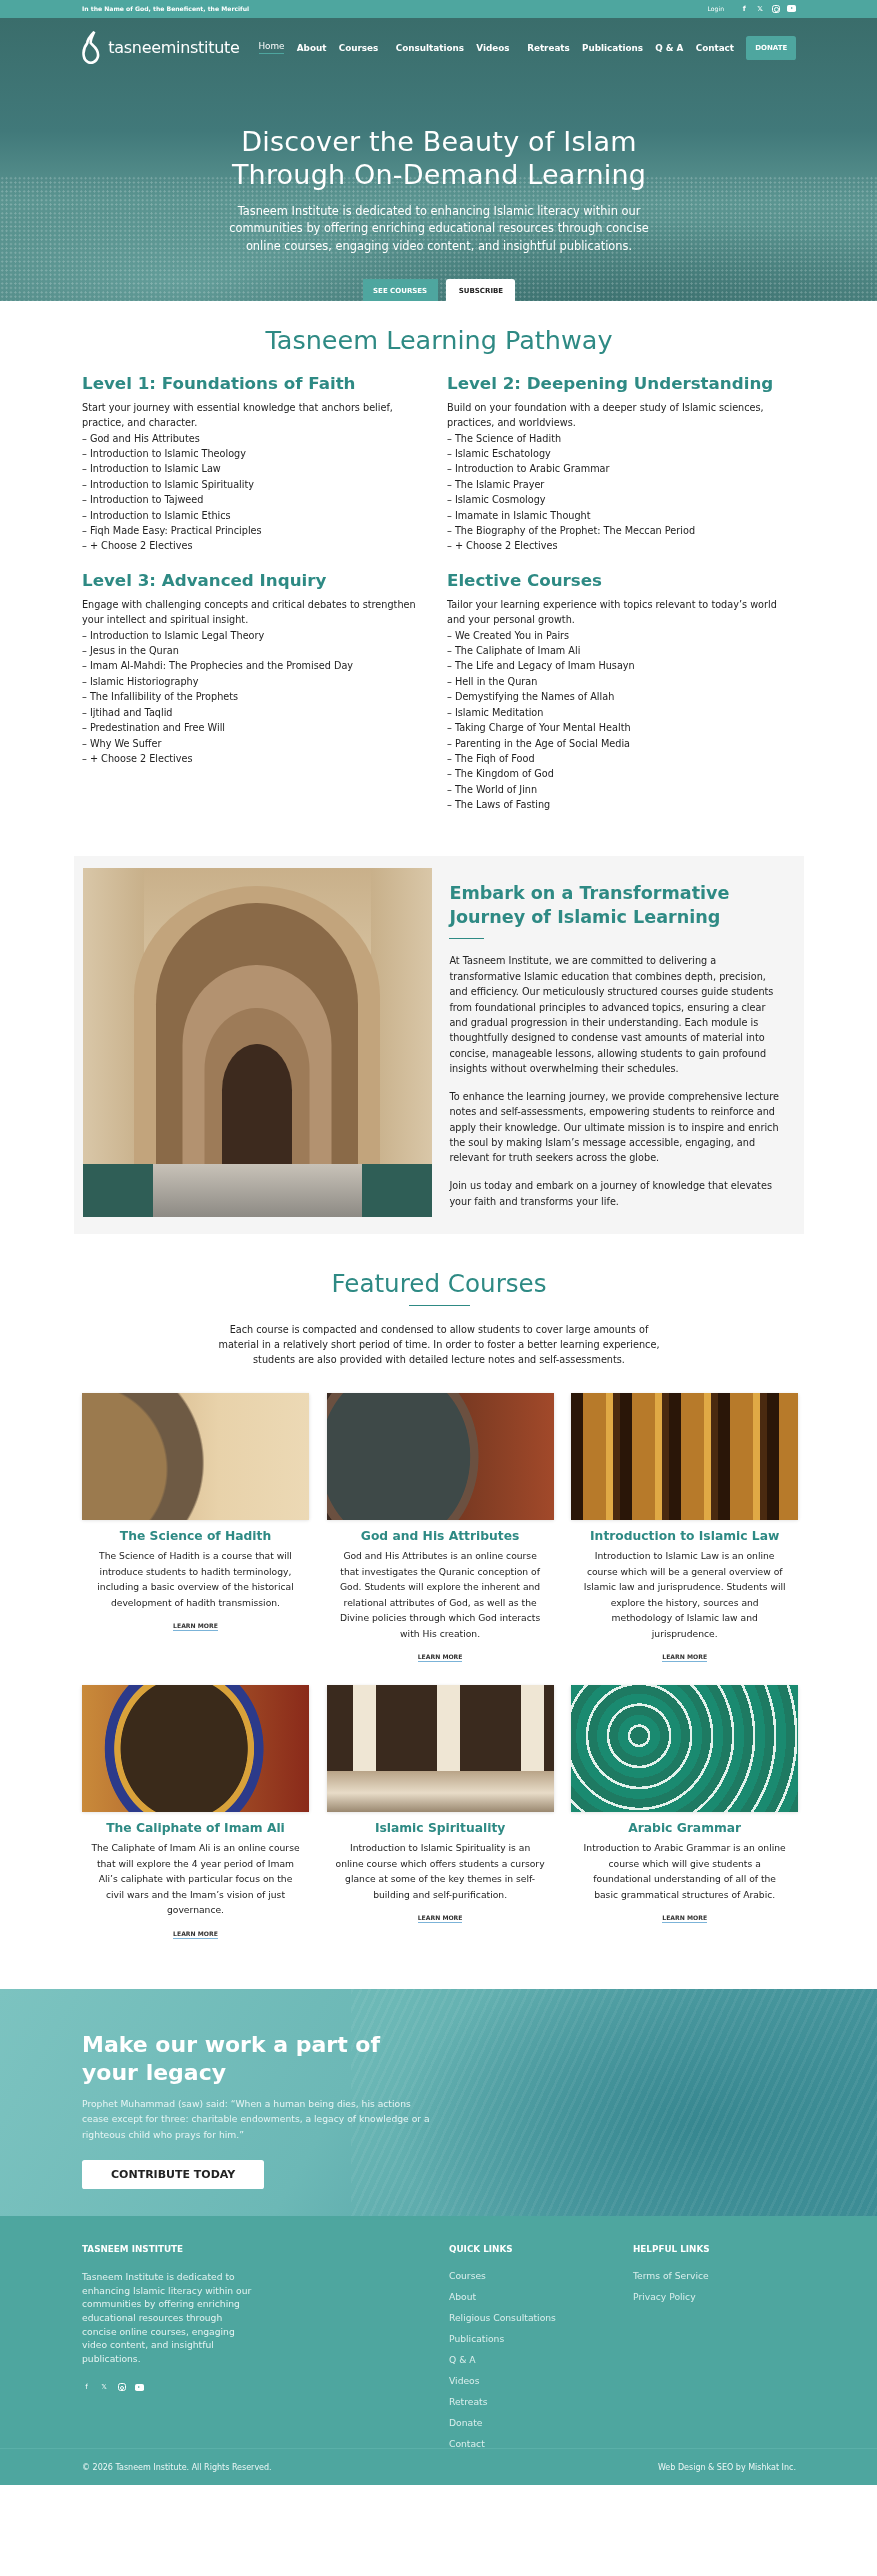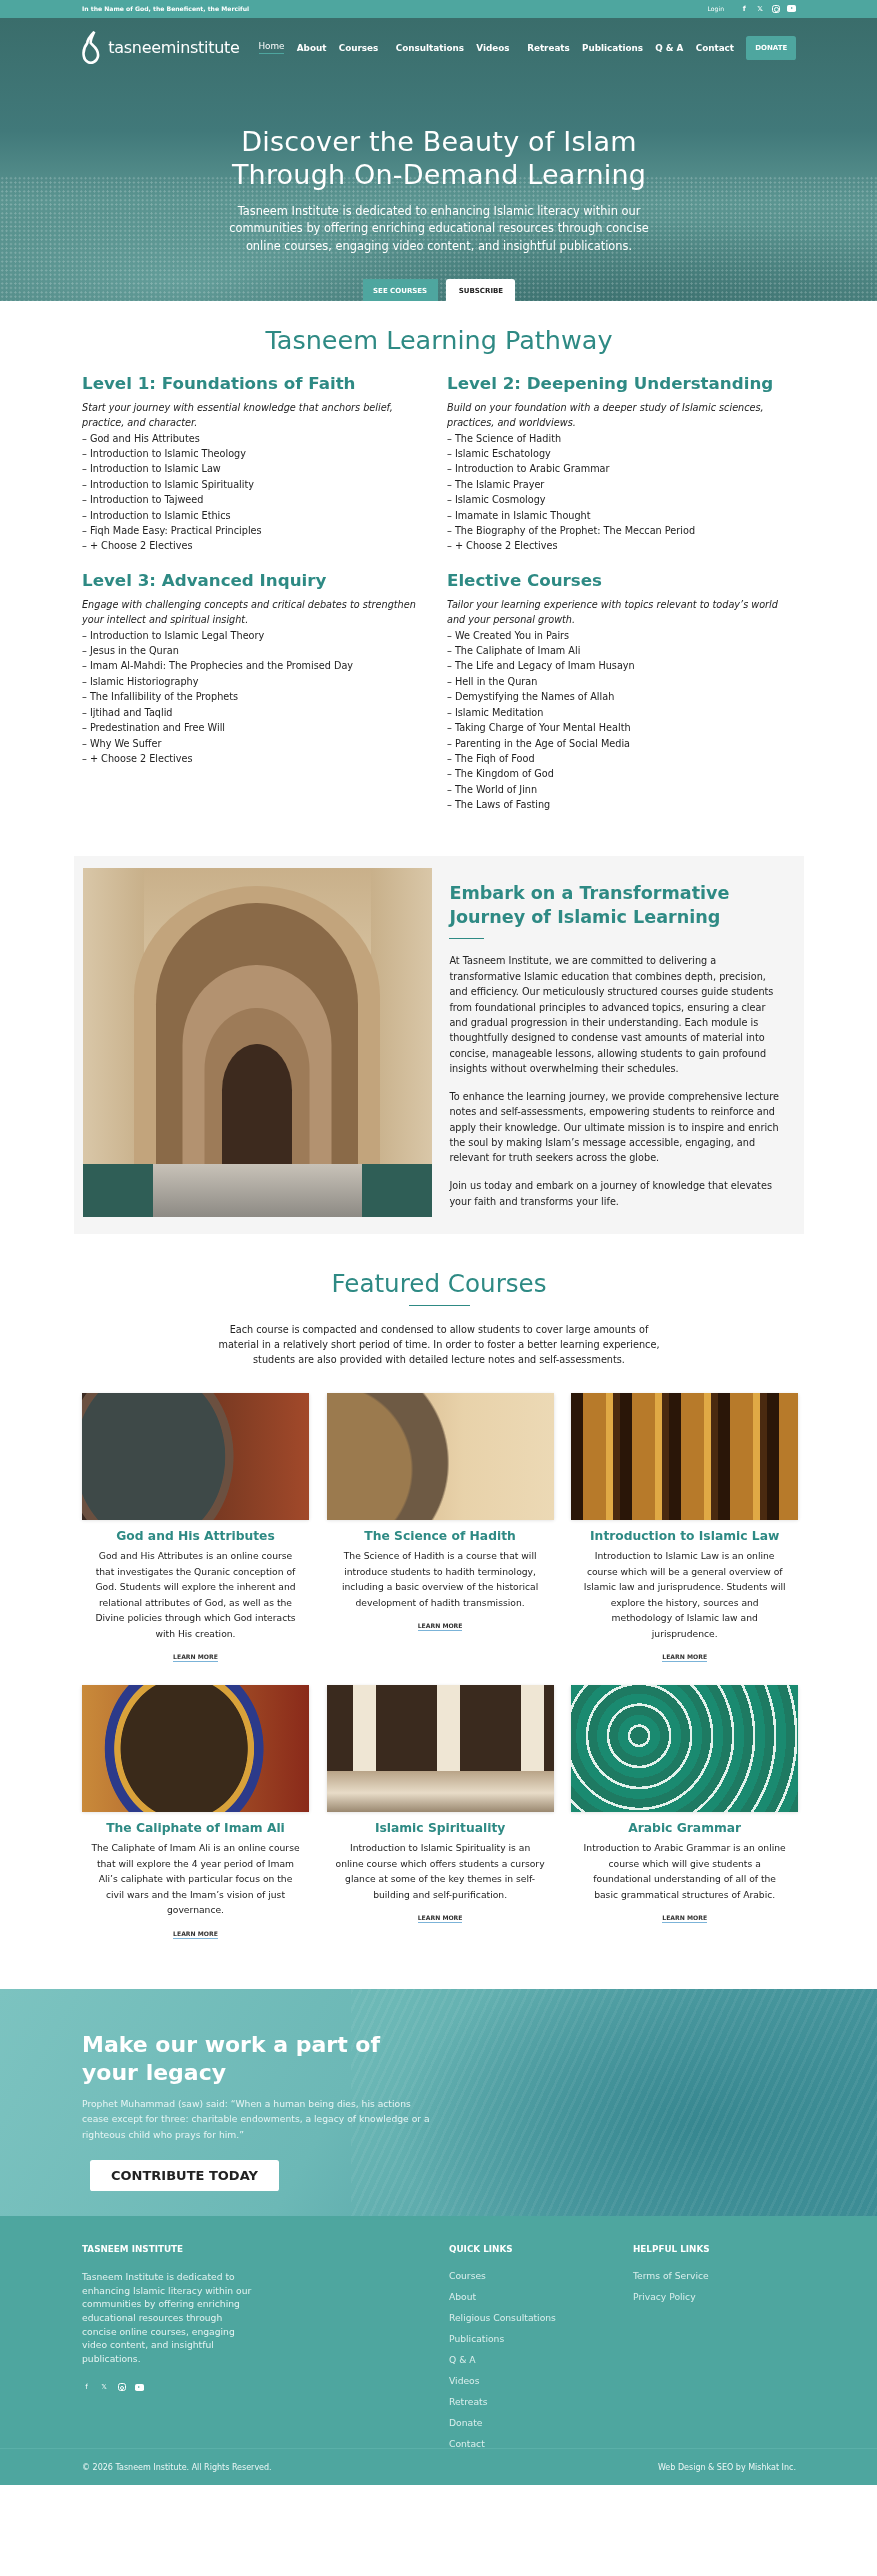--- a/index.html
+++ b/index.html
@@ -45,21 +45,21 @@
   .hero-social .yt { width: 14px; height: 10.5px; border-radius: 2.6px; }
   .hero-social .yt::after { left: 5.3px; top: 2.6px; border-left: 4.4px solid #4b827f; border-top: 2.6px solid transparent; border-bottom: 2.6px solid transparent; }
   .hero-social .ig { width: 12.3px; height: 12.3px; border-width: 1.8px; border-radius: 3.5px; }
   .hero-social .ig::after { left: 2.2px; top: 2.2px; width: 4.4px; height: 4.4px; border-width: 1.3px; }
 
   
   .pathway { padding: 24.6px 82px 26px; }
   .section-title { font-size: 25.5px; color: #2e8a84; text-align: center; font-weight: normal; }
   .levels { display: grid; grid-template-columns: 1fr 1fr; column-gap: 35px; row-gap: 23px; margin-top: 17.6px; gap: 16px; }
   .level h3 { font-size: 16.7px; color: #2e8a84; font-weight: bold; margin-bottom: 7px; }
-  .level .desc { font-size: 9.7px; font-style: italic; line-height: 15.4px; }
+  .level .desc { font-size: 9.7px; line-height: 15.4px; }
   .level ul { list-style: none; font-size: 9.7px; line-height: 15.4px; }
 
   
   .embark { margin: 17.6px 74px 0; background: #f5f5f5; display: flex; padding: 12.3px 8.8px 12.3px 8.8px; gap: 17.6px; }
   .embark-img { width: 349px; height: 349px; flex-shrink: 0; position: relative; overflow: hidden;
     background: linear-gradient(180deg, #c9b08a 0%, #d6c2a0 30%, #b89a74 60%, #d8cbb8 100%); }
   .arch { position: absolute; left: 50%; transform: translateX(-50%); border-radius: 50% 50% 0 0 / 35% 35% 0 0; }
   .embark-text { padding-top: 12.3px; padding-right: 8.8px; }
   .embark-text h2 { font-size: 17.6px; color: #2e8a84; font-weight: bold; line-height: 24px; }
   .rule { width: 35px; height: 1.8px; background: #2e8a84; margin: 8.8px 0 14px; }
@@ -78,21 +78,21 @@
   .learn { display: inline-block; font-size: 6.1px; font-weight: bold; color: #333; border-bottom: 1.8px solid #7bb3d8; margin-top: 12.3px; padding-bottom: 0.9px; }
 
   
   .legacy { height: 227px; margin-top: 33px; position: relative; overflow: hidden;
     background: radial-gradient(ellipse 439px 263px at 80% 60%, rgba(50,130,140,0.8), transparent 70%),
                 linear-gradient(120deg, #7cc3c0 0%, #6cb8b6 40%, #4f9ea3 70%, #3f8f97 100%); padding: 42px 82px; color: #fff; }
   .legacy::before { content: ""; position: absolute; right: 0; top: 0; width: 527px; height: 227px;
     background: repeating-linear-gradient(115deg, rgba(255,255,255,0.06) 0 2.6px, transparent 2.6px 8px); }
   .legacy h2 { position: relative; font-size: 22px; line-height: 28px; font-weight: bold; width: 351px; }
   .legacy p { position: relative; font-size: 9.2px; line-height: 15.4px; width: 351px; margin-top: 8.8px; color: #e8f5f4; }
-  .legacy .btn-white { position: relative; display: inline-block; margin-top: 17.6px; padding: 8px 21px; font-size: 13px; margin-left: 8px; }
+  .legacy .btn-white { position: relative; display: inline-block; margin-top: 17.6px; padding: 8px 29px; font-size: 11px; }
 
   
   .footer { background: #4ea69f; color: #fff; padding: 28px 82px 0; position: relative; height: 269px; }
   .footer-cols { display: flex; }
   .fcol1 { width: 367px; }
   .fcol2 { width: 184px; }
   .footer h5 { font-size: 8.8px; font-weight: bold; margin-bottom: 16px; }
   .fcol1 p { font-size: 9.2px; line-height: 13.6px; width: 176px; color: #e4f3f1; }
   .fsocial { display: flex; gap: 8.8px; margin-top: 17.6px; align-items: center; }
   .flinks { list-style: none; font-size: 9.2px; color: #dbefed; }
@@ -251,29 +251,29 @@
     <p>Join us today and embark on a journey of knowledge that elevates your faith and transforms your life.</p>
   </div>
 </section>
 
 <section class="featured">
   <h2 class="section-title">Featured Courses</h2>
   <div class="rule c"></div>
   <p class="featured-intro">Each course is compacted and condensed to allow students to cover large amounts of material in a relatively short period of time. In order to foster a better learning experience, students are also provided with detailed lecture notes and self-assessments.</p>
   <div class="grid">
     <div class="card">
+      <div class="card-img" style="background:radial-gradient(circle at 0% 60%, #9b7a4e 0 35%, transparent 36%), radial-gradient(circle at 5% 55%, #6e5a44 0 48%, transparent 49%), linear-gradient(90deg,#c9a575,#e8d2aa 60%,#ecd9b5);"></div>
+      <h4>The Science of Hadith</h4>
+      <p>The Science of Hadith is a course that will introduce students to hadith terminology, including a basic overview of the historical development of hadith transmission.</p>
+      <a class="learn" href="#">LEARN MORE</a>
+    </div>
+    <div class="card">
       <div class="card-img" style="background:radial-gradient(ellipse 83px 97px at 30% 50%, #3e4948 0 90%, #6b5040 91% 100%, transparent 101%), linear-gradient(90deg,#3a2a22,#7a3a22 60%,#a2492a);"></div>
       <h4>God and His Attributes</h4>
       <p>God and His Attributes is an online course that investigates the Quranic conception of God. Students will explore the inherent and relational attributes of God, as well as the Divine policies through which God interacts with His creation.</p>
-      <a class="learn" href="#">LEARN MORE</a>
-    </div>
-    <div class="card">
-      <div class="card-img" style="background:radial-gradient(circle at 0% 60%, #9b7a4e 0 35%, transparent 36%), radial-gradient(circle at 5% 55%, #6e5a44 0 48%, transparent 49%), linear-gradient(90deg,#c9a575,#e8d2aa 60%,#ecd9b5);"></div>
-      <h4>The Science of Hadith</h4>
-      <p>The Science of Hadith is a course that will introduce students to hadith terminology, including a basic overview of the historical development of hadith transmission.</p>
       <a class="learn" href="#">LEARN MORE</a>
     </div>
     <div class="card">
       <div class="card-img" style="background:repeating-linear-gradient(90deg,#2a1608 0 12.3px,#b77a2a 12.3px 35px,#e0a945 35px 42px,#4a2a10 42px 49px), linear-gradient(90deg,#1a0e06,#a06a26);"></div>
       <h4>Introduction to Islamic Law</h4>
       <p>Introduction to Islamic Law is an online course which will be a general overview of Islamic law and jurisprudence. Students will explore the history, sources and methodology of Islamic law and jurisprudence.</p>
       <a class="learn" href="#">LEARN MORE</a>
     </div>
     <div class="card">
       <div class="card-img" style="background:radial-gradient(ellipse 79px 88px at 45% 50%, #3a2a1a 0 80%, #d9a23a 81% 88%, #2c3a8a 89% 100%, transparent 101%), linear-gradient(90deg,#c98a3a,#8a2a1a);"></div>

